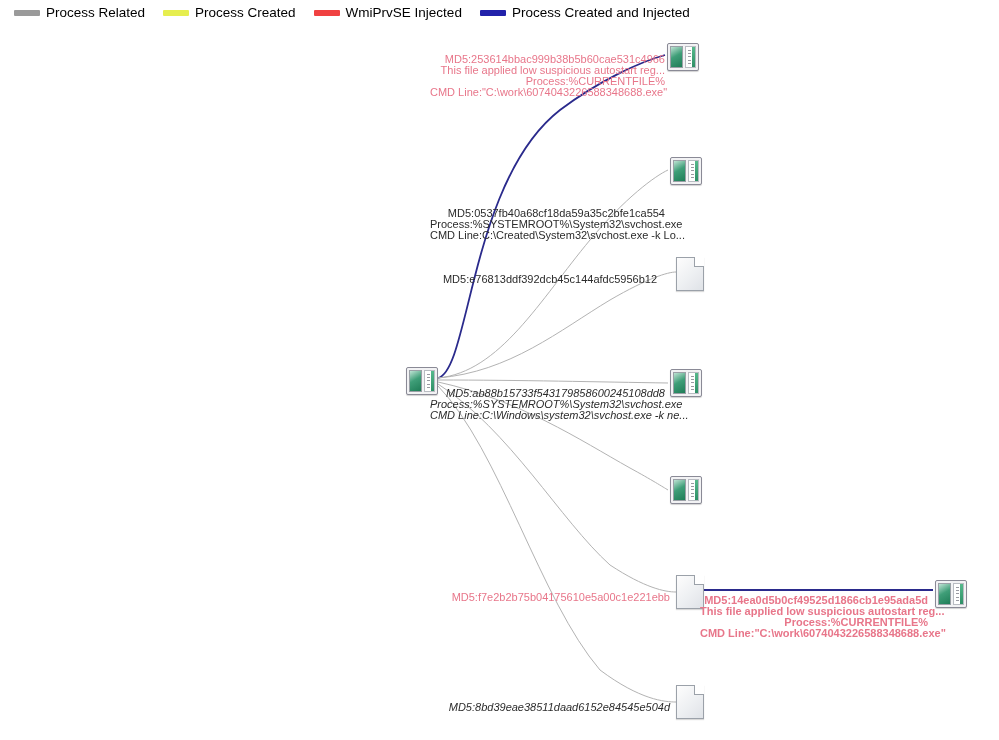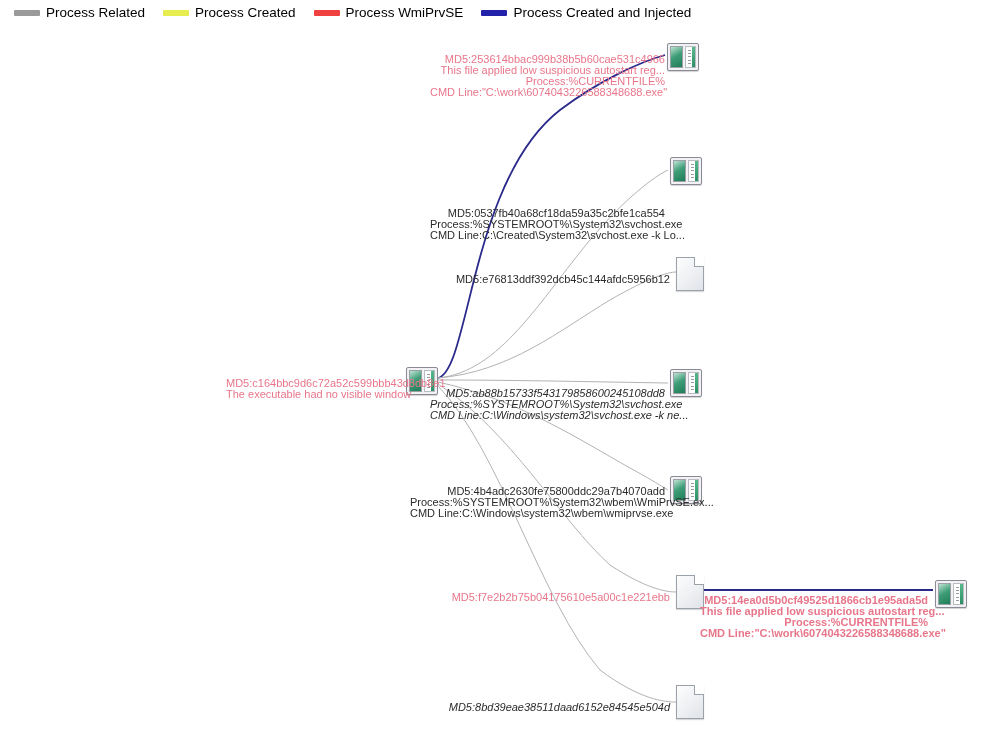--- a/index.html
+++ b/index.html
@@ -152,21 +152,21 @@
     <div class="legend-item">
       <span class="legend-swatch" style="background: rgb(154, 154, 154);"></span>
       <span class="legend-label">Process Related</span>
     </div>
     <div class="legend-item">
       <span class="legend-swatch" style="background: rgb(230, 238, 79);"></span>
       <span class="legend-label">Process Created</span>
     </div>
     <div class="legend-item">
       <span class="legend-swatch" style="background: rgb(240, 65, 65);"></span>
-      <span class="legend-label">Process WmiPrvSE</span>
+      <span class="legend-label">WmiPrvSE Injected</span>
     </div>
     <div class="legend-item">
       <span class="legend-swatch" style="background: rgb(34, 34, 170);"></span>
       <span class="legend-label">Process Created and Injected</span>
     </div>
   </div>
 
 <div id="graph">
   <svg id="edges" viewBox="0 0 999 740" preserveAspectRatio="none">
       <path d="M 438 378 C 470 370 470 180 560 110 C 600 80 640 62 665 55" fill="none" stroke="#2a2a8c" stroke-width="1.8"></path>
@@ -184,21 +184,20 @@
         <div class="pane-right">
           <i></i>
           <i></i>
           <i></i>
           <i></i>
           <i></i>
           <span class="scroll"></span>
         </div>
       </div>
     </div>
-    <div class="label pink right" style="left: 226px; top: 378px; width: 172px;"><span class="ln">MD5:c164bbc9d6c72a52c599bbb43d8db8e1</span><span class="ln">The executable had no visible window</span></div>
     <div class="node" style="left: 667px; top: 43px;">
       <div class="icon-window">
         <div class="pane-left"></div>
         <div class="pane-right">
           <i></i>
           <i></i>
           <i></i>
           <i></i>
           <i></i>
           <span class="scroll"></span>
@@ -216,21 +215,21 @@
           <i></i>
           <i></i>
           <span class="scroll"></span>
         </div>
       </div>
     </div>
     <div class="label gray right" style="left: 430px; top: 164px; width: 235px; margin-top: 44px;"><span class="ln">MD5:0537fb40a68cf18da59a35c2bfe1ca554</span><span class="ln">Process:%SYSTEMROOT%\System32\svchost.exe</span><span class="ln">CMD Line:C:\Created\System32\svchost.exe -k Lo...</span></div>
     <div class="node" style="left: 676px; top: 257px;">
       <div class="icon-doc"></div>
     </div>
-    <div class="label gray right" style="left: 430px; top: 274px; width: 240px;"><span class="ln">MD5:e76813ddf392dcb45c144afdc5956b12</span></div>
+    <div class="label gray right" style="left: 430px; top: 274px; width: 240px; text-align: center;"><span class="ln">MD5:e76813ddf392dcb45c144afdc5956b12</span></div>
     <div class="node" style="left: 670px; top: 369px;">
       <div class="icon-window">
         <div class="pane-left"></div>
         <div class="pane-right">
           <i></i>
           <i></i>
           <i></i>
           <i></i>
           <i></i>
           <span class="scroll"></span>
@@ -244,21 +243,20 @@
         <div class="pane-right">
           <i></i>
           <i></i>
           <i></i>
           <i></i>
           <i></i>
           <span class="scroll"></span>
         </div>
       </div>
     </div>
-    <div class="label gray right" style="left: 410px; top: 486px; width: 255px;"><span class="ln">MD5:4b4adc2630fe75800ddc29a7b4070add</span><span class="ln">Process:%SYSTEMROOT%\System32\wbem\WmiPrvSE.ex...</span><span class="ln">CMD Line:C:\Windows\system32\wbem\wmiprvse.exe</span></div>
     <div class="node" style="left: 676px; top: 575px;">
       <div class="icon-doc"></div>
     </div>
     <div class="label pink right" style="left: 430px; top: 592px; width: 240px;"><span class="ln">MD5:f7e2b2b75b04175610e5a00c1e221ebb</span></div>
     <div class="node" style="left: 935px; top: 580px;">
       <div class="icon-window">
         <div class="pane-left"></div>
         <div class="pane-right">
           <i></i>
           <i></i>

